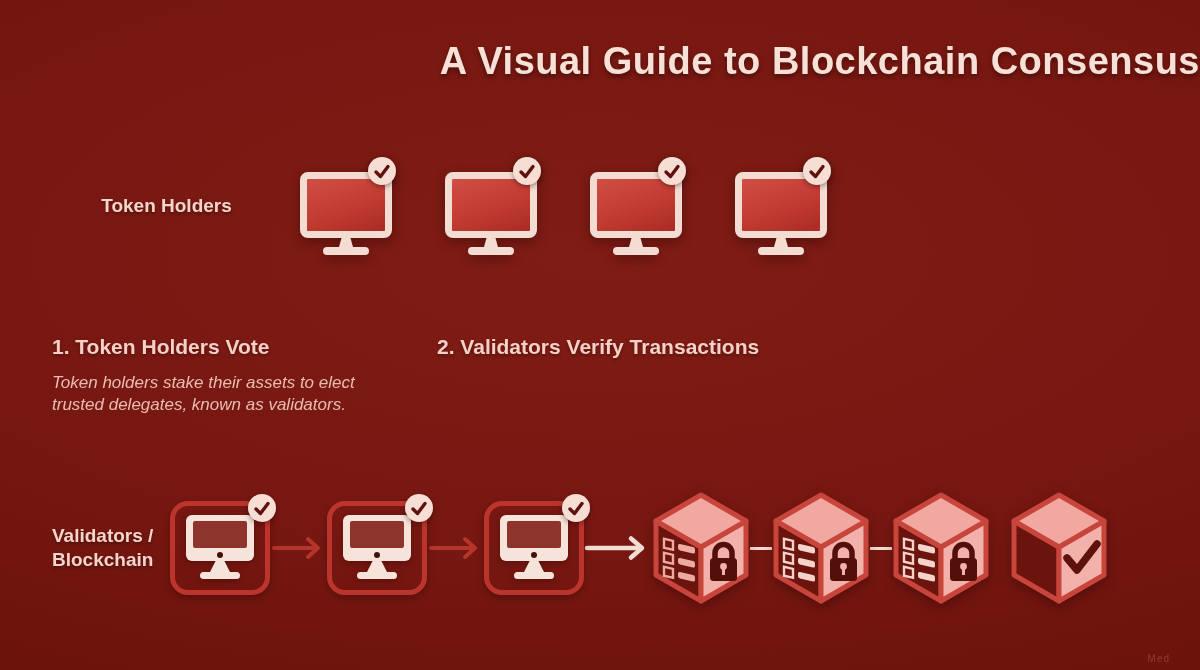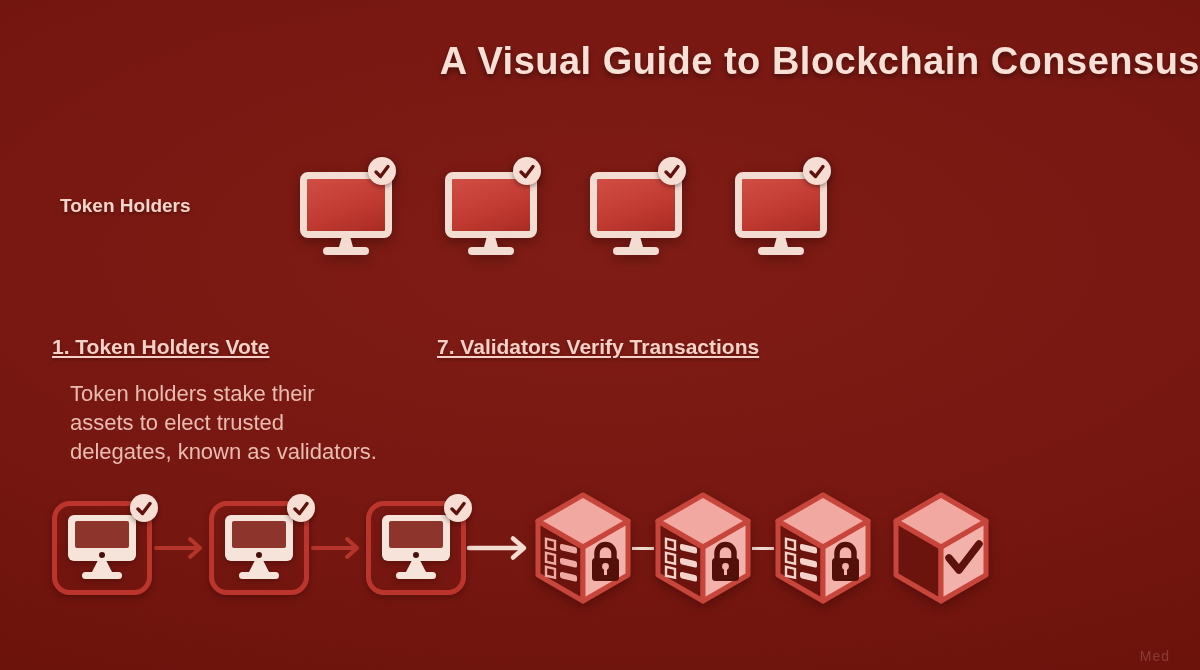--- a/index.html
+++ b/index.html
@@ -9,35 +9,35 @@
     background:radial-gradient(ellipse 120% 90% at 50% 38%, #7f1c15 0%, #771711 50%, #6a120b 85%, #5e0d07 100%);
   }
   .title{
     position:absolute;top:40px;left:0;width:100%;text-align:right;
     font-size:38px;font-weight:bold;color:#f7e0d6;letter-spacing:.5px;
     text-shadow:0 3px 5px rgba(20,0,0,.45);margin:0;
   }
   .row-label{font-weight:bold;color:#f3d5cb;font-size:19px;line-height:1.25;white-space:pre-line;text-shadow:0 2px 3px rgba(20,0,0,.35);}
   
   .top-row{position:absolute;left:60px;top:158px;display:flex;align-items:center;}
-  .top-row .row-label{width:240px;text-align:left;padding-right:27px;box-sizing:border-box;}
+  .top-row .row-label{width:240px;text-align:center;padding-right:27px;box-sizing:border-box;}
   .tmons{display:flex;gap:53px;}
   .tmon{position:relative;width:92px;height:96px;filter:drop-shadow(0 4px 6px rgba(25,0,0,.35));}
   .tmon .scr{position:absolute;left:0;top:14px;width:78px;height:52px;border:7px solid #f3dcd1;border-radius:8px;
              background:linear-gradient(160deg,#d04e45 0%,#c23b32 55%,#a92b23 100%);}
   .tmon .neck{position:absolute;left:39px;top:80px;width:14px;height:9px;background:#f3dcd1;clip-path:polygon(18% 0,82% 0,100% 100%,0 100%);}
   .tmon .base{position:absolute;left:23px;top:89px;width:46px;height:8px;background:#f3dcd1;border-radius:4px;}
   
   .badge{position:absolute;width:28px;height:28px;border-radius:50%;background:#f6ded4;
          display:flex;align-items:center;justify-content:center;box-shadow:0 2px 5px rgba(25,0,0,.4);}
   .tmon .badge{right:-4px;top:-1px;}
   
   .step{position:absolute;top:334px;}
-  .step-h{font-size:21px;font-weight:bold;color:#f4d0c6;margin:0 0 11px 0;white-space:pre-line;line-height:1.28;text-shadow:0 2px 3px rgba(20,0,0,.3);text-decoration:underline;}
-  .step-p{font-size:22px;color:#e9bcb1;margin:18px;line-height:1.32;}
+  .step-h{font-size:21px;font-weight:bold;color:#f4d0c6;margin:0 0 11px 0;white-space:pre-line;line-height:1.28;text-shadow:0 2px 3px rgba(20,0,0,.3);}
+  .step-p{font-size:17px;color:#e9bcb1;margin:0;line-height:1.32;font-style:italic;}
   .step1{left:52px;width:345px;}
   .step2{left:437px;width:390px;}
   .step2 .step-p{max-width:340px;}
   .step3{left:862px;width:315px;}
   .step3 .step-p{max-width:312px;}
   
   .bottom-row{position:absolute;left:52px;top:488px;height:120px;display:flex;align-items:center;}
   .bottom-row .row-label{width:118px;}
   .vframe{position:relative;width:90px;height:84px;border:5px solid #bb352c;border-radius:18px;
           box-shadow:0 3px 7px rgba(25,0,0,.3);}
@@ -45,21 +45,21 @@
   .bmon{position:absolute;left:11px;top:9px;width:68px;height:66px;filter:drop-shadow(0 2px 3px rgba(25,0,0,.3));}
   .bm-body{position:absolute;left:0;top:0;width:68px;height:46px;background:#f6e4db;border-radius:6px;}
   .bm-scr{position:absolute;left:7px;top:6px;width:54px;height:27px;background:#8d342c;border-radius:2px;}
   .bm-dot{position:absolute;left:31px;top:37px;width:6px;height:6px;border-radius:50%;background:#45100a;}
   .bm-neck{position:absolute;left:24px;top:46px;width:20px;height:11px;background:#f6e4db;clip-path:polygon(28% 0,72% 0,100% 100%,0 100%);}
   .bm-base{position:absolute;left:14px;top:57px;width:40px;height:7px;background:#f6e4db;border-radius:3.5px;}
   .arrow{flex:0 0 auto;}
   .conn{width:22px;height:3px;background:#f3dcd2;}
   .gapn{width:20px;}
   .cube{width:98px;height:112px;flex:0 0 auto;filter:drop-shadow(0 4px 6px rgba(25,0,0,.35));}
-  .watermark{position:absolute;right:30px;bottom:6px;font-size:14px;color:#eec2b8;opacity:.22;letter-spacing:1px;}
+  .watermark{position:absolute;right:30px;bottom:6px;font-size:10px;color:#eec2b8;opacity:.22;letter-spacing:1px;}
 </style>
 </head>
 <body>
 
 <div class="canvas">
 
   <h1 class="title">A Visual Guide to Blockchain Consensus</h1>
 
   <div class="top-row">
     <div class="row-label">Token Holders</div>
@@ -106,26 +106,28 @@
         </div>
       </div>
     </div>
   </div>
 
   <div class="step step1">
     <h2 class="step-h">1. Token Holders Vote</h2>
     <p class="step-p">Token holders stake their assets to elect trusted delegates, known as validators.</p>
   </div>
   <div class="step step2">
-    <h2 class="step-h">7. Validators Verify Transactions</h2>
+    <h2 class="step-h">2. Validators Verify Transactions</h2>
   </div>
   <div class="step step3">
   </div>
 
   <div class="bottom-row">
+    <div class="row-label">Validators /
+Blockchain</div>
 
     <div class="vframe">
       <div class="bmon">
         <div class="bm-body"></div>
         <div class="bm-scr"></div>
         <div class="bm-dot"></div>
         <div class="bm-neck"></div>
         <div class="bm-base"></div>
       </div>
       <div class="badge">

